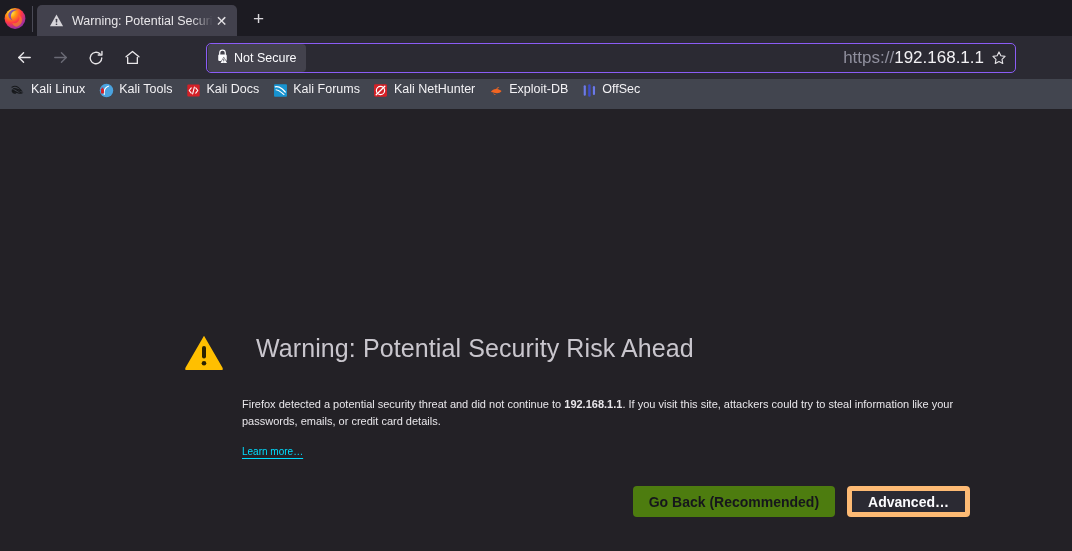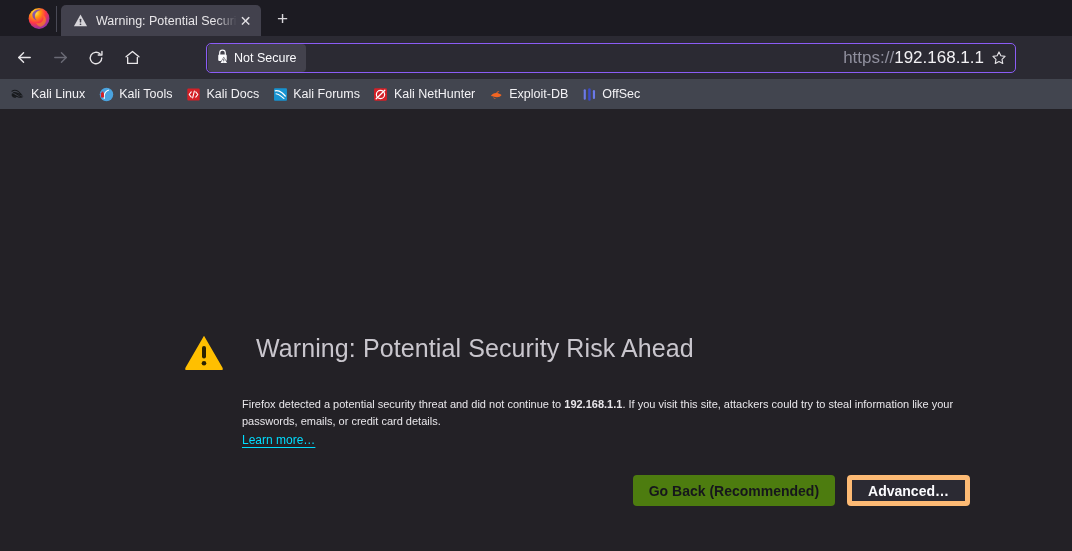--- a/index.html
+++ b/index.html
@@ -26,21 +26,20 @@
   }
 
   
   .tabstrip {
     height: 36px;
     background: #1c1b22;
     display: flex;
     align-items: flex-end;
     flex: 0 0 36px;
     position: relative;
-    margin-left: 24px;
   }
 
   .fx-logo {
     width: 26px;
     height: 26px;
     margin: 0 2px 5px 2px;
     flex: 0 0 26px;
     position: relative;
   }
 
@@ -207,21 +206,21 @@
     display: flex;
     align-items: center;
     padding: 0 4px;
     gap: 1px;
     flex: 0 0 30px;
     overflow: hidden;
   }
 
   .bm {
     display: flex;
-    align-items: center;
+    align-items: flex-start;
     gap: 5px;
     height: 24px;
     padding: 0 6px;
     border-radius: 4px;
     white-space: nowrap;
     flex: 0 0 auto;
   }
 
   .bm-label {
     font-size: 12.5px;
@@ -284,22 +283,22 @@
   .err-para {
     font-size: 11px;
     line-height: 1.52;
     color: #e8e6ea;
   }
 
   .err-para b { font-weight: 700; }
 
   .err-link {
     display: inline-block;
-    margin-top: 4px;
-    font-size: 12px;
+    margin-top: 17px;
+    font-size: 10px;
     color: #00ddff;
     text-decoration: underline;
     text-underline-offset: 3px;
   }
 
   .err-buttons {
     margin-top: 27px;
     display: flex;
     justify-content: flex-end;
     gap: 12px;

